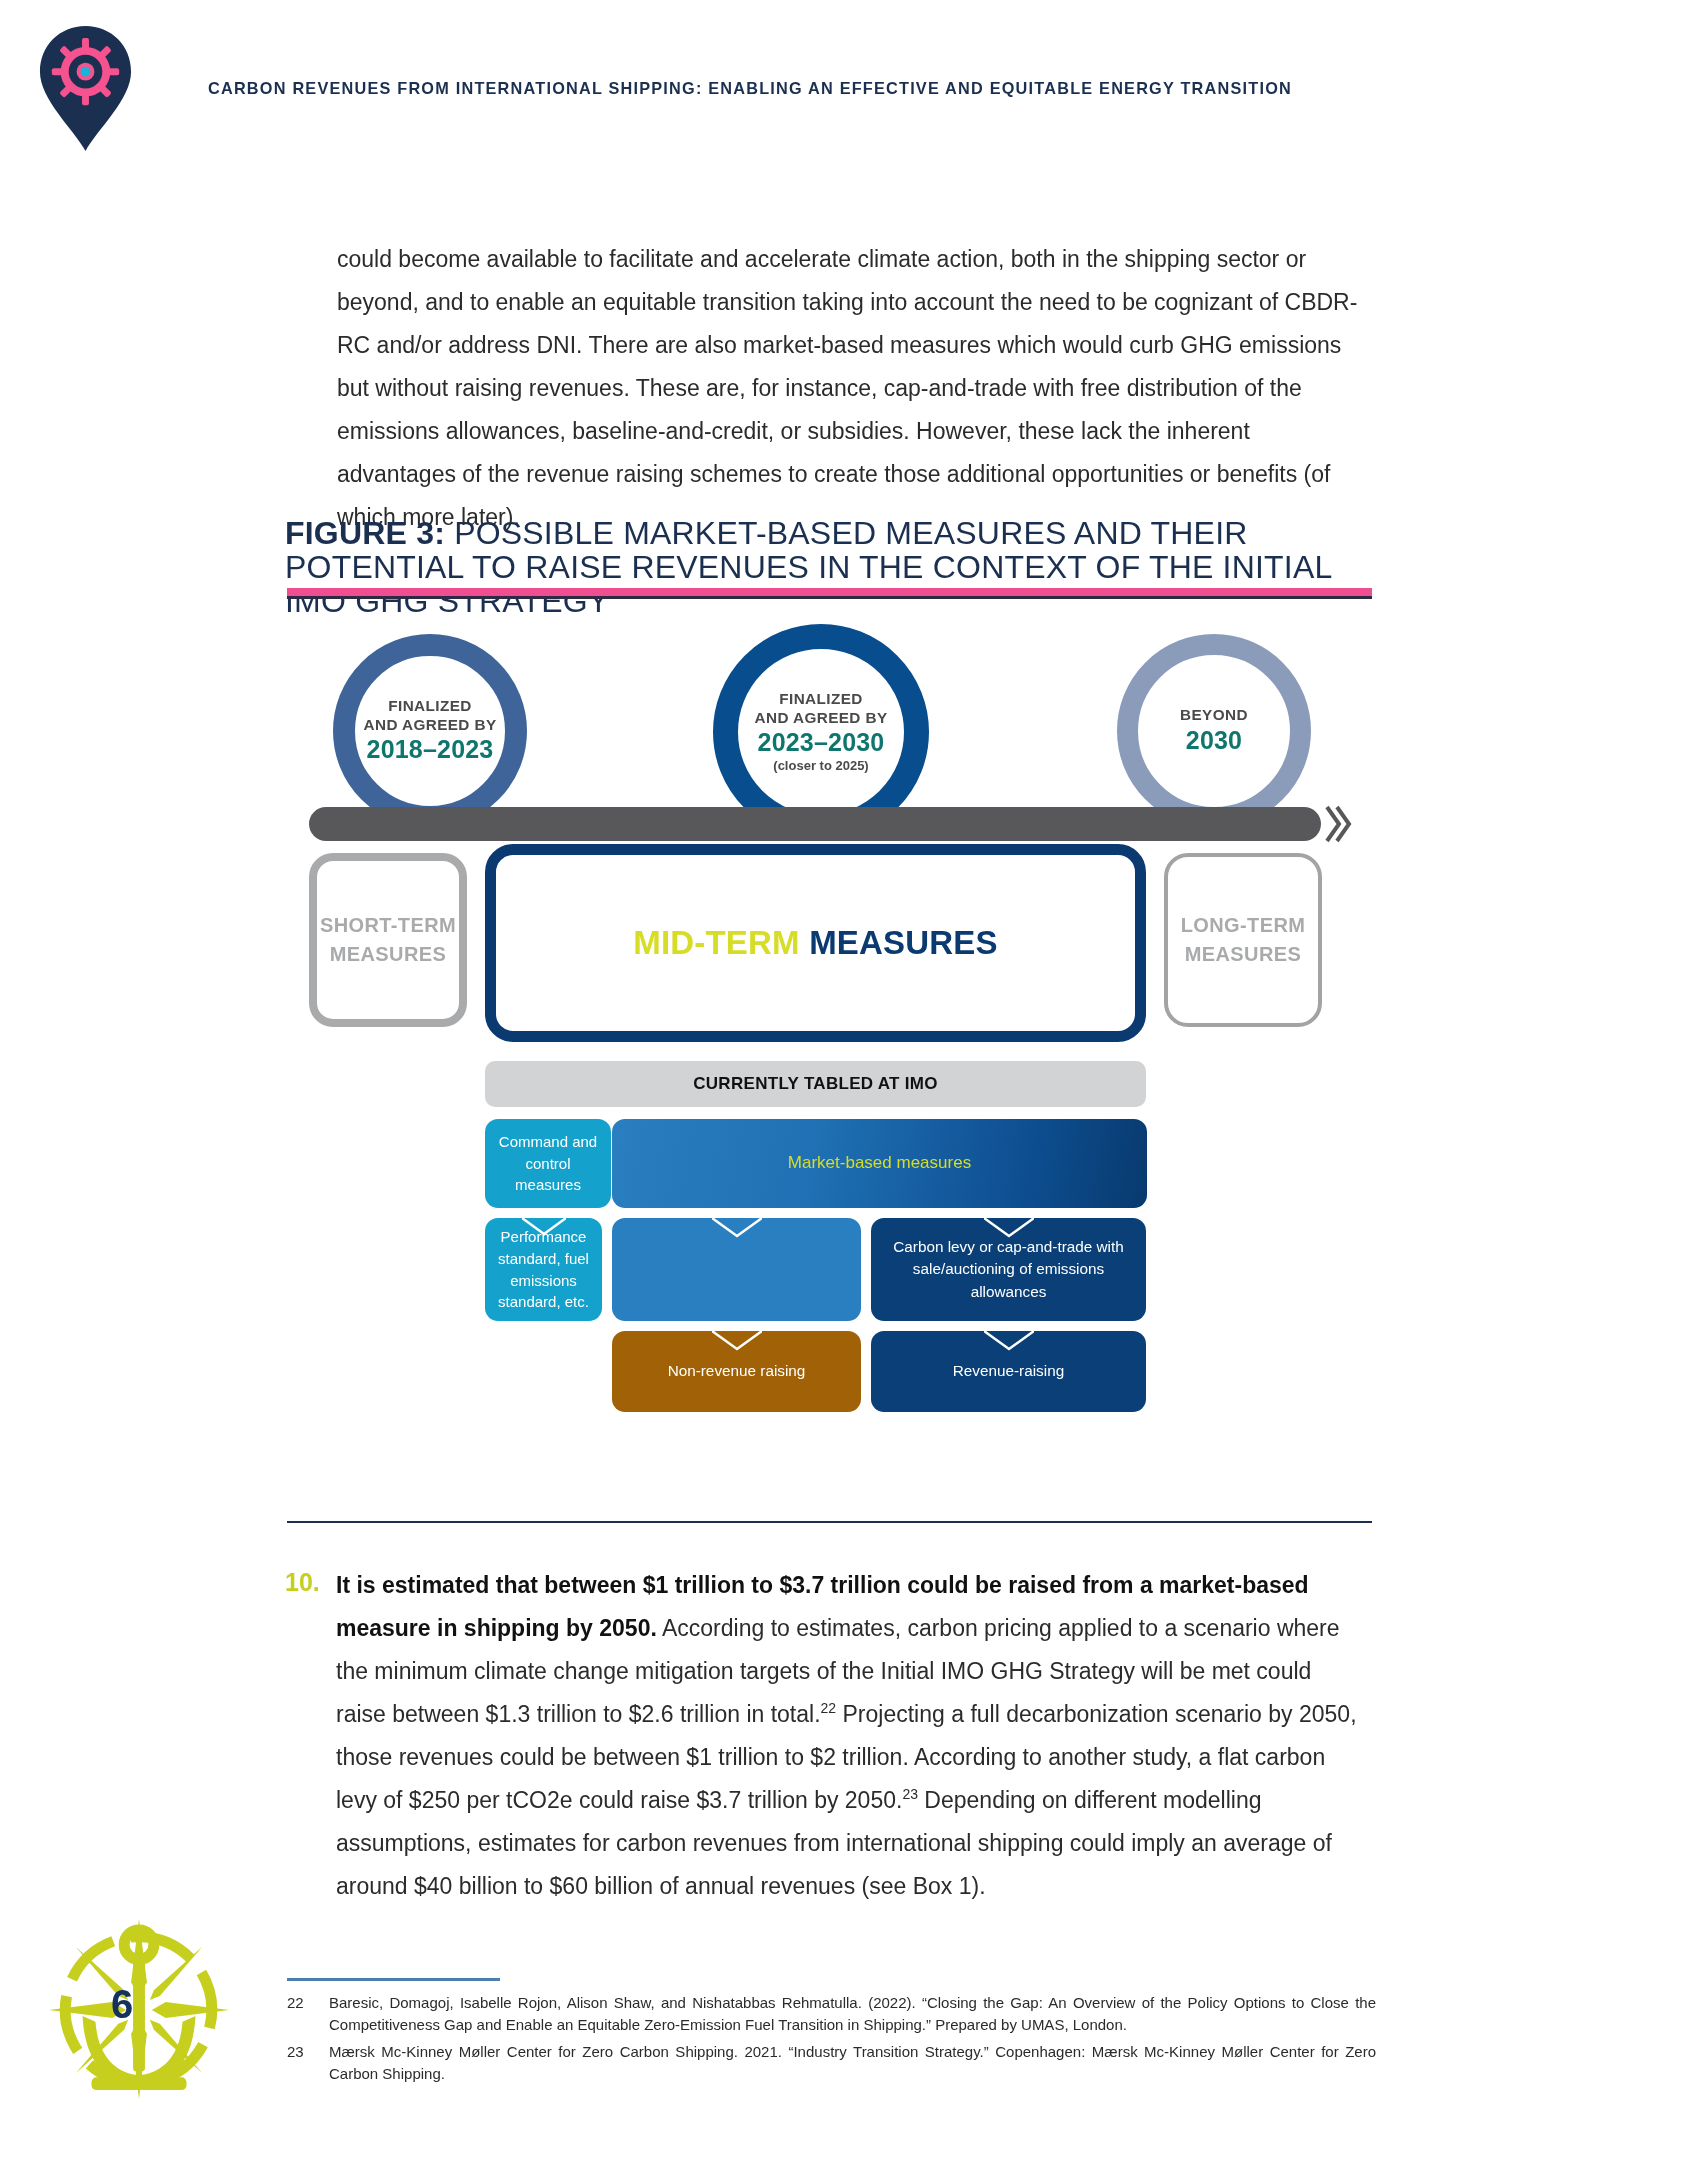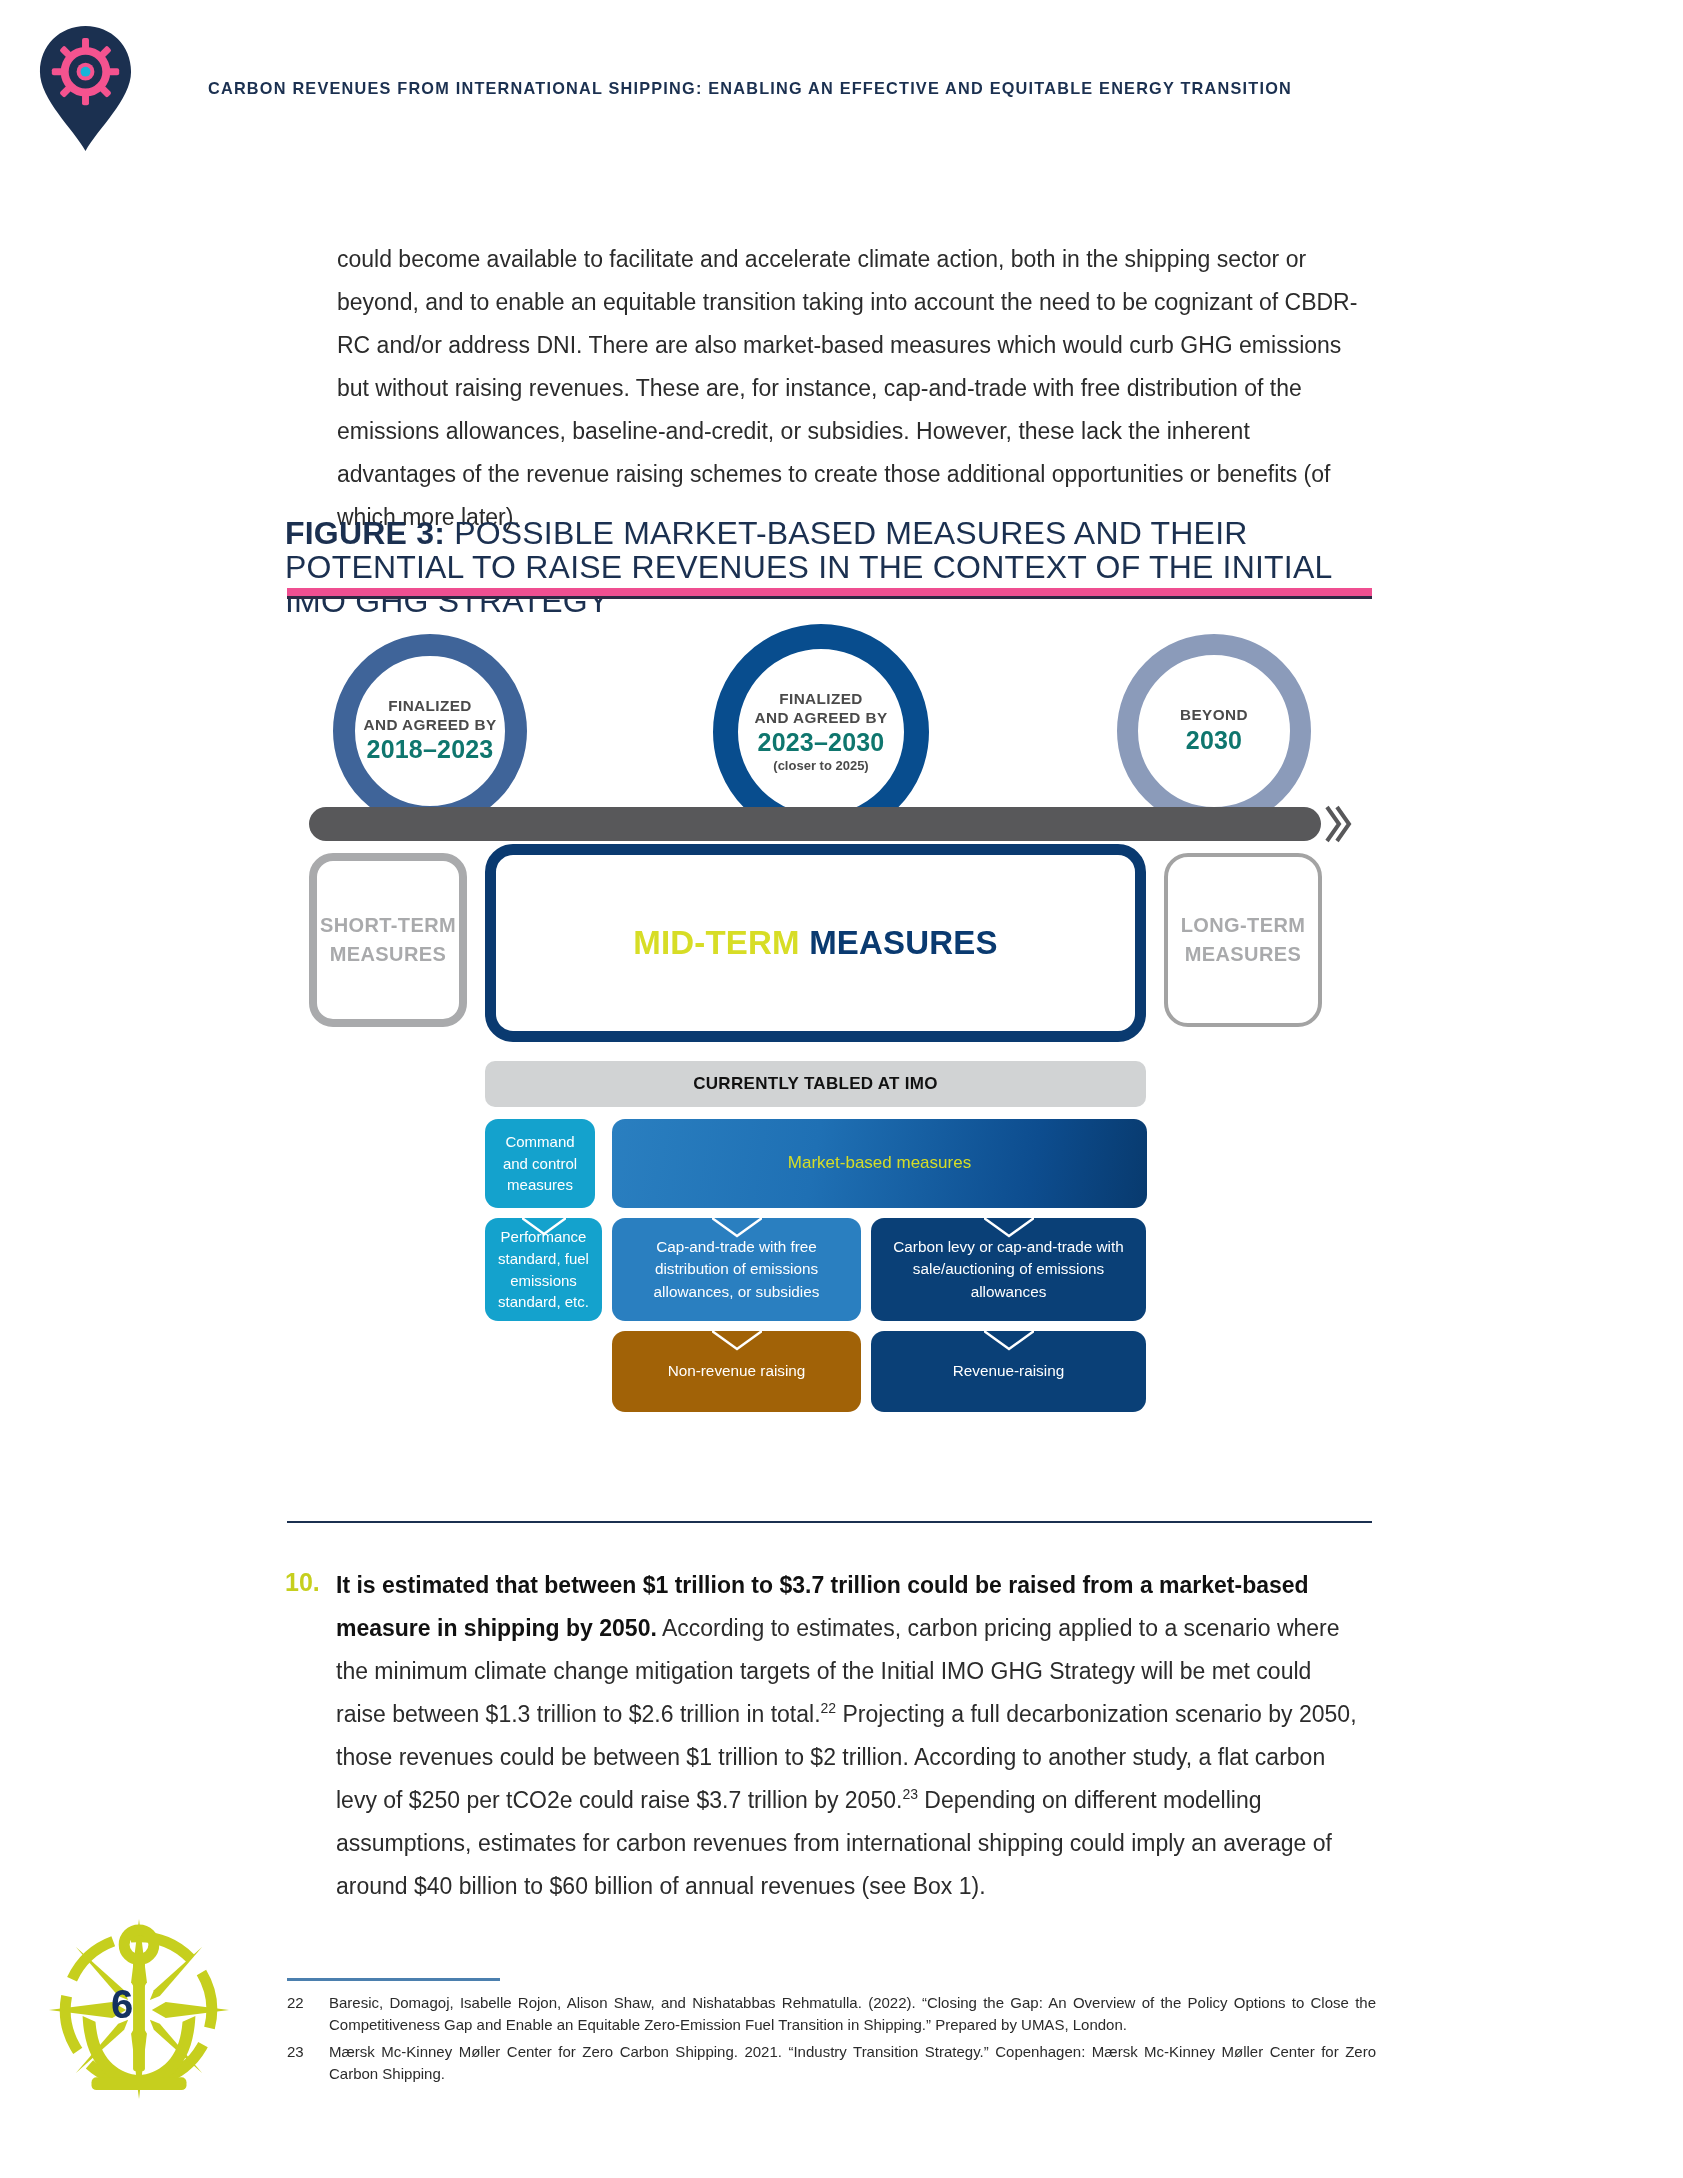--- a/index.html
+++ b/index.html
@@ -87,21 +87,21 @@
   }
 
   
   .fbox {
     position:absolute; border-radius:13px; color:#ffffff;
     display:flex; align-items:center; justify-content:center; text-align:center;
     font-size:15.3px; line-height:1.45; padding:4px 8px;
   }
   .fbox.sm { font-size:15px; }
 
-  #f-cmd   { left:198px; top:515px; width:110px; height:89px;  background:#14a2cd;text-align:center; }
+  #f-cmd   { left:198px; top:515px; width:126px; height:89px;  background:#14a2cd;text-align:center; }
   #f-mbm   { left:325px; top:515px; width:535px; height:89px;
              background:linear-gradient(100deg,#2a7fc0 0%,#1f70b4 38%,#0d4d8f 78%,#083a6e 100%);
              color:#d7dd26; font-size:17px; }
   #f-perf  { left:198px; top:614px; width:117px; height:103px; background:#14a2cd; }
   #f-cap   { left:325px; top:614px; width:249px; height:103px; background:#2a7fc0; }
   #f-levy  { left:584px; top:614px; width:275px; height:103px; background:#0a4077; }
   #f-nonrev{ left:325px; top:727px; width:249px; height:81px;  background:#a16207; }
   #f-rev   { left:584px; top:727px; width:275px; height:81px;  background:#0a4077; }
 
   
@@ -241,21 +241,20 @@
         </svg>
     </div>
     <span>Performance standard, fuel emissions standard, etc.</span>
   </div>
   <div class="fbox" id="f-cap">
     <div class="notch">
       <svg viewBox="0 0 50 20" width="50" height="20">
           <path d="M0 0 L25 18 L50 0" fill="none" stroke="#ffffff" stroke-width="2.5"></path>
         </svg>
     </div>
-    <span>Cap-and-trade with free distribution of emissions allowances, or subsidies</span>
   </div>
   <div class="fbox" id="f-levy">
     <div class="notch">
       <svg viewBox="0 0 50 20" width="50" height="20">
           <path d="M0 0 L25 18 L50 0" fill="none" stroke="#ffffff" stroke-width="2.5"></path>
         </svg>
     </div>
     <span>Carbon levy or cap-and-trade with sale/auctioning of emissions allowances</span>
   </div>
 

